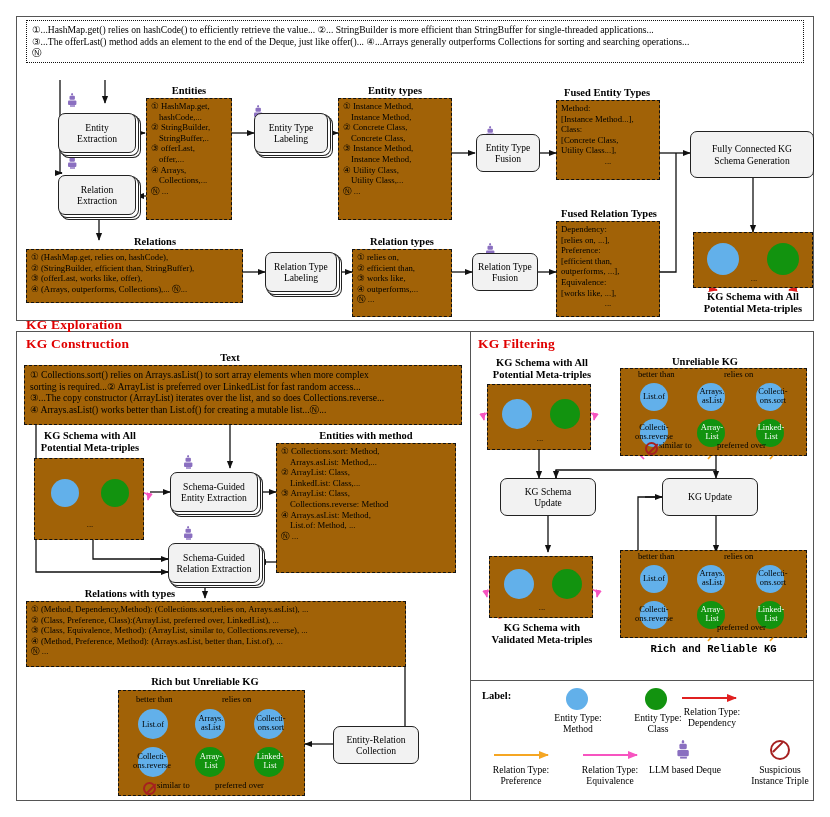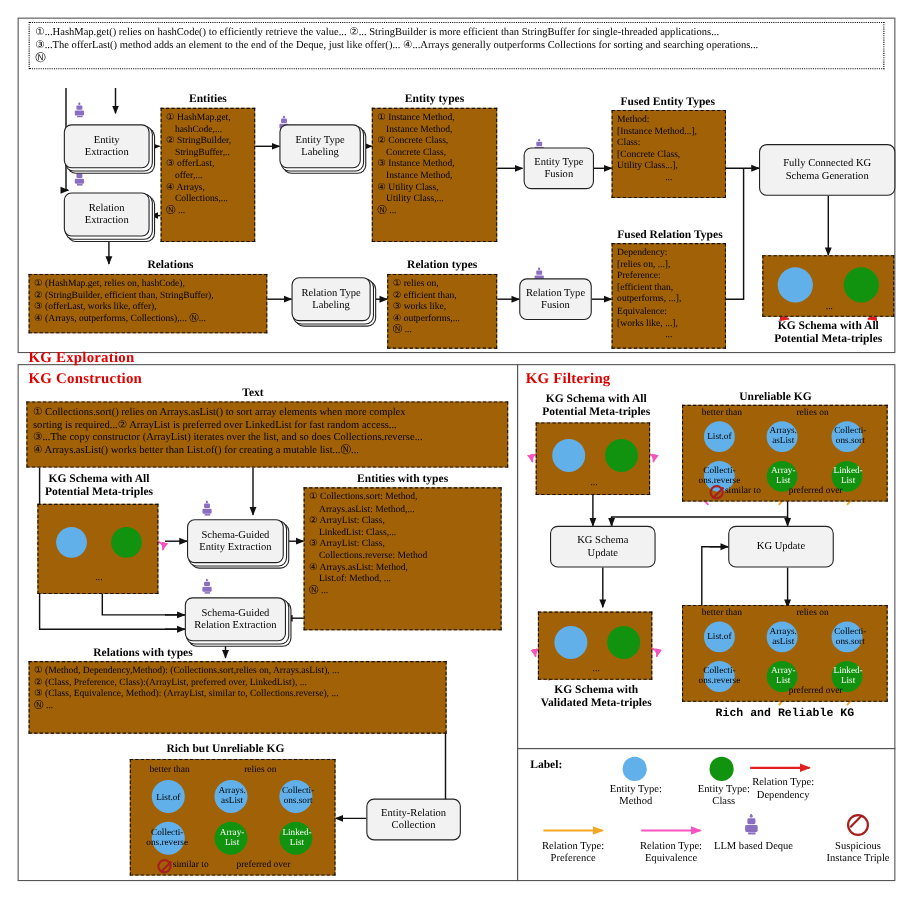--- a/index.html
+++ b/index.html
@@ -406,38 +406,39 @@
       <rect x="2.5" y="2.8" width="5.4" height="4" rx="1" fill="#8a6fc0"></rect>
       <rect x="1" y="7.4" width="8.4" height="4.6" rx="1" fill="#8a6fc0"></rect>
       <rect x="3" y="12.3" width="5" height="1.4" fill="#8a6fc0"></rect>
     </svg>
 
   <div class="abs proc stack" style="left:170px;top:472px;width:88px;height:40px;white-space:pre-line;">Schema-Guided
 Entity Extraction</div>
   <div class="abs proc stack" style="left:168px;top:543px;width:92px;height:40px;white-space:pre-line;">Schema-Guided
 Relation Extraction</div>
 
-  <div class="abs cap" style="left:276px;top:430px;width:180px;">Entities with types</div>
+  <div class="abs cap" style="left:276px;top:430px;width:180px;">Entities with method</div>
   <div class="abs dashbox" style="left:276px;top:443px;width:180px;height:130px;padding:2px 4px;">
     <div class="txt8">① Collections.sort: Method,</div>
     <div class="txt8" style="padding-left:9px;">Arrays.asList: Method,...</div>
     <div class="txt8">② ArrayList: Class,</div>
     <div class="txt8" style="padding-left:9px;">LinkedList: Class,...</div>
     <div class="txt8">③ ArrayList: Class,</div>
     <div class="txt8" style="padding-left:9px;">Collections.reverse: Method</div>
     <div class="txt8">④ Arrays.asList: Method,</div>
     <div class="txt8" style="padding-left:9px;">List.of: Method, ...</div>
     <div class="txt8">Ⓝ ...</div>
   </div>
 
   <div class="abs cap" style="left:40px;top:588px;width:180px;">Relations with types</div>
   <div class="abs dashbox" style="left:26px;top:601px;width:380px;height:66px;padding:2px 4px;">
     <div class="txt8">① (Method, Dependency,Method): (Collections.sort,relies on, Arrays.asList), ...</div>
     <div class="txt8">② (Class, Preference, Class):(ArrayList, preferred over, LinkedList), ...</div>
     <div class="txt8">③ (Class, Equivalence, Method): (ArrayList, similar to, Collections.reverse), ...</div>
+    <div class="txt8">④ (Method, Preference, Method): (Arrays.asList, better than, List.of), ...</div>
     <div class="txt8">Ⓝ                                    ...</div>
   </div>
 
   <div class="abs proc plain" style="left:333px;top:726px;width:86px;height:38px;white-space:pre-line;">Entity-Relation
 Collection</div>
 
   
   <div class="abs cap" style="left:110px;top:676px;width:190px;">Rich but Unreliable KG</div>
   <div class="abs dashbox" style="left:118px;top:690px;width:187px;height:106px;">
     <div class="abs elabel" style="left:17px;top:4px;">better than</div>

